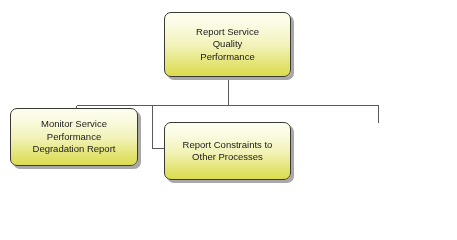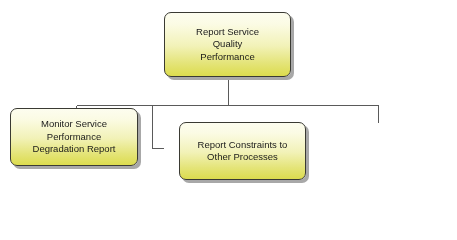--- a/index.html
+++ b/index.html
@@ -52,21 +52,21 @@
     width: 127px;
     height: 65px;
   }
   #node-child-0 {
     left: 10px;
     top: 108px;
     width: 128px;
     height: 58px;
   }
   #node-child-1 {
-    left: 179px;
+    left: 164px;
     top: 122px;
     width: 127px;
     height: 58px;
   }
   #node-child-2 {
     left: 318px;
     top: 122px;
     width: 127px;
     height: 58px;
   }

